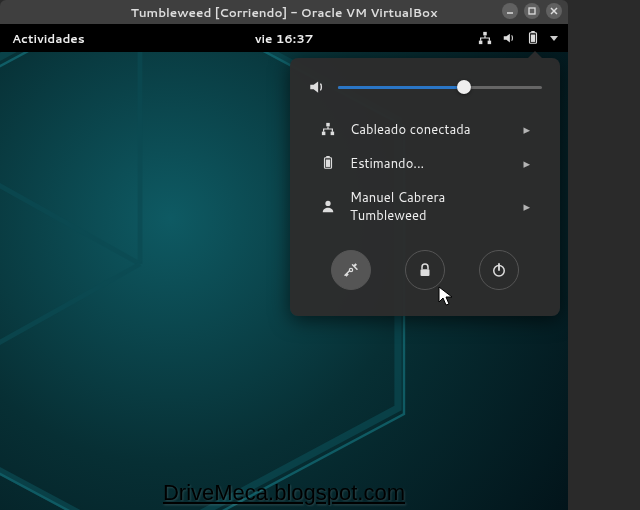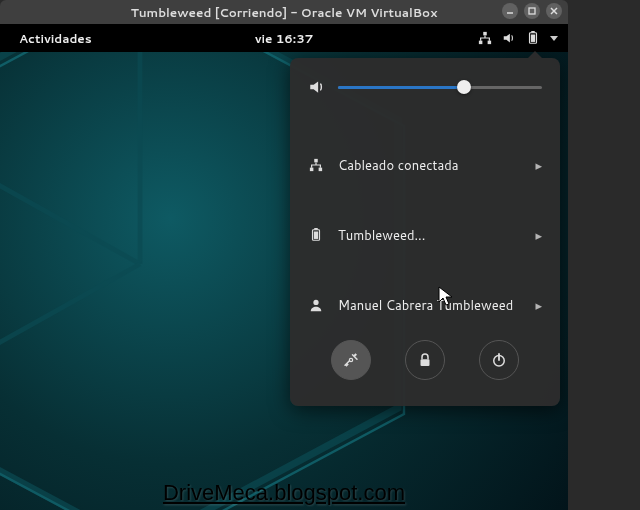--- a/index.html
+++ b/index.html
@@ -6,32 +6,32 @@
   html, body { width: 640px; height: 510px; overflow: hidden; font-family: "Cantarell", "Segoe UI", sans-serif; background: #2a2a2a; }
   .window { width: 568px; height: 510px; display: flex; flex-direction: column; border-radius: 30px; }
   .vb-titlebar { height: 24px; background: #3f3f3f; display: flex; align-items: center; justify-content: center; position: relative; color: #ddd; font-size: 12px; font-weight: bold; border-top-left-radius: 6px; border-top-right-radius: 6px; }
   .vb-controls { position: absolute; right: 6px; top: 3px; display: flex; gap: 6px; }
   .vb-btn { width: 16px; height: 16px; border-radius: 50%; background: #616161; display: flex; align-items: center; justify-content: center; }
   .vb-btn svg { width: 10px; height: 10px; }
   .guest { flex: 1; position: relative; background: radial-gradient(circle at 30% 40%, #0e5a63 0%, #072f34 50%, #02141a 100%); overflow: hidden; }
   .hex { position: absolute; width: 600px; height: 600px; left: -160px; top: -60px; opacity: 0.7; }
   .hex svg { width: 100%; height: 100%; }
   .gnome-top { position: absolute; top: 0; left: 0; right: 0; height: 28px; background: #000; display: flex; align-items: center; color: #eee; font-size: 12px; font-weight: bold; }
-  .activities { padding: 0 19px; }
+  .activities { padding: 0 12px; }
   .clock { position: absolute; left: 50%; transform: translateX(-50%); }
   .tray { position: absolute; right: 10px; display: flex; align-items: center; gap: 10px; }
   .tray svg, .tray .tri { width: 14px; height: 14px; }
   .tri { width: 0 !important; height: 0 !important; border-left: 4px solid transparent; border-right: 4px solid transparent; border-top: 5px solid #ccc; }
   .status-menu { position: absolute; top: 34px; right: 8px; width: 270px; background: rgba(44,44,44,0.97); border-radius: 8px; box-shadow: 0 4px 20px rgba(0,0,0,0.6); color: #eee; font-size: 13px; padding-bottom: 18px; }
   .status-menu::before { content: ""; position: absolute; top: -7px; right: 18px; width: 0; height: 0; border-left: 7px solid transparent; border-right: 7px solid transparent; border-bottom: 7px solid rgba(44,44,44,0.97); }
   .vol-row { display: flex; align-items: center; padding: 20px 18px 16px; gap: 12px; }
   .slider { flex: 1; height: 3px; background: #666; position: relative; border-radius: 2px; }
   .slider-fill { position: absolute; left: 0; top: 0; height: 100%; background: #2a76c6; border-radius: 2px; }
   .slider-thumb { position: absolute; top: 50%; width: 14px; height: 14px; background: #eee; border-radius: 50%; transform: translate(-50%, -50%); box-shadow: 0 1px 3px rgba(0,0,0,0.5); }
-  .menu-item { display: flex; align-items: center; padding: 8px 18px; gap: 14px; cursor: pointer; margin-top: 36px; }
+  .menu-item { display: flex; align-items: center; padding: 8px 30px; gap: 14px; cursor: pointer; }
   .mi-icon { width: 16px; display: flex; justify-content: center; }
   .mi-label { flex: 1; }
   .mi-arrow { opacity: 0.7; }
   .btn-row { display: flex; justify-content: space-around; padding: 18px 24px 8px; }
   .sys-btn { width: 40px; height: 40px; border-radius: 50%; border: 1px solid #555; display: flex; align-items: center; justify-content: center; cursor: pointer; }
   .sys-btn.active { background: #555; }
   .sys-btn svg { width: 18px; height: 18px; }
   .cursor { position: absolute; width: 16px; height: 22px; }
   .watermark { position: absolute; bottom: 4px; left: 50%; transform: translateX(-50%); font-family: "Comic Sans MS", cursive, sans-serif; color: #000; font-size: 22px; text-shadow: 1px 1px 2px rgba(255,255,255,0.15); text-decoration: underline; }
 </style>
@@ -123,21 +123,21 @@
       </div>
 
       <div class="menu-item">
         <span class="mi-icon">
           <svg width="14" height="14" viewBox="0 0 16 16">
               <rect x="4" y="2" width="8" height="12" rx="1" fill="none" stroke="#ddd" stroke-width="1.3"></rect>
               <rect x="6" y="0" width="4" height="2" fill="#ddd"></rect>
               <rect x="5.5" y="4" width="5" height="8.5" fill="#ddd"></rect>
             </svg>
         </span>
-        <span class="mi-label">Tumbleweed...</span>
+        <span class="mi-label">Estimando...</span>
         <span class="mi-arrow">▸</span>
       </div>
 
       <div class="menu-item">
         <span class="mi-icon">
           <svg width="14" height="14" viewBox="0 0 16 16">
               <circle cx="8" cy="5" r="3" fill="#ddd"></circle>
               <path d="M2 15c0-3.2 2.8-5 6-5s6 1.8 6 5" fill="#ddd"></path>
             </svg>
         </span>

